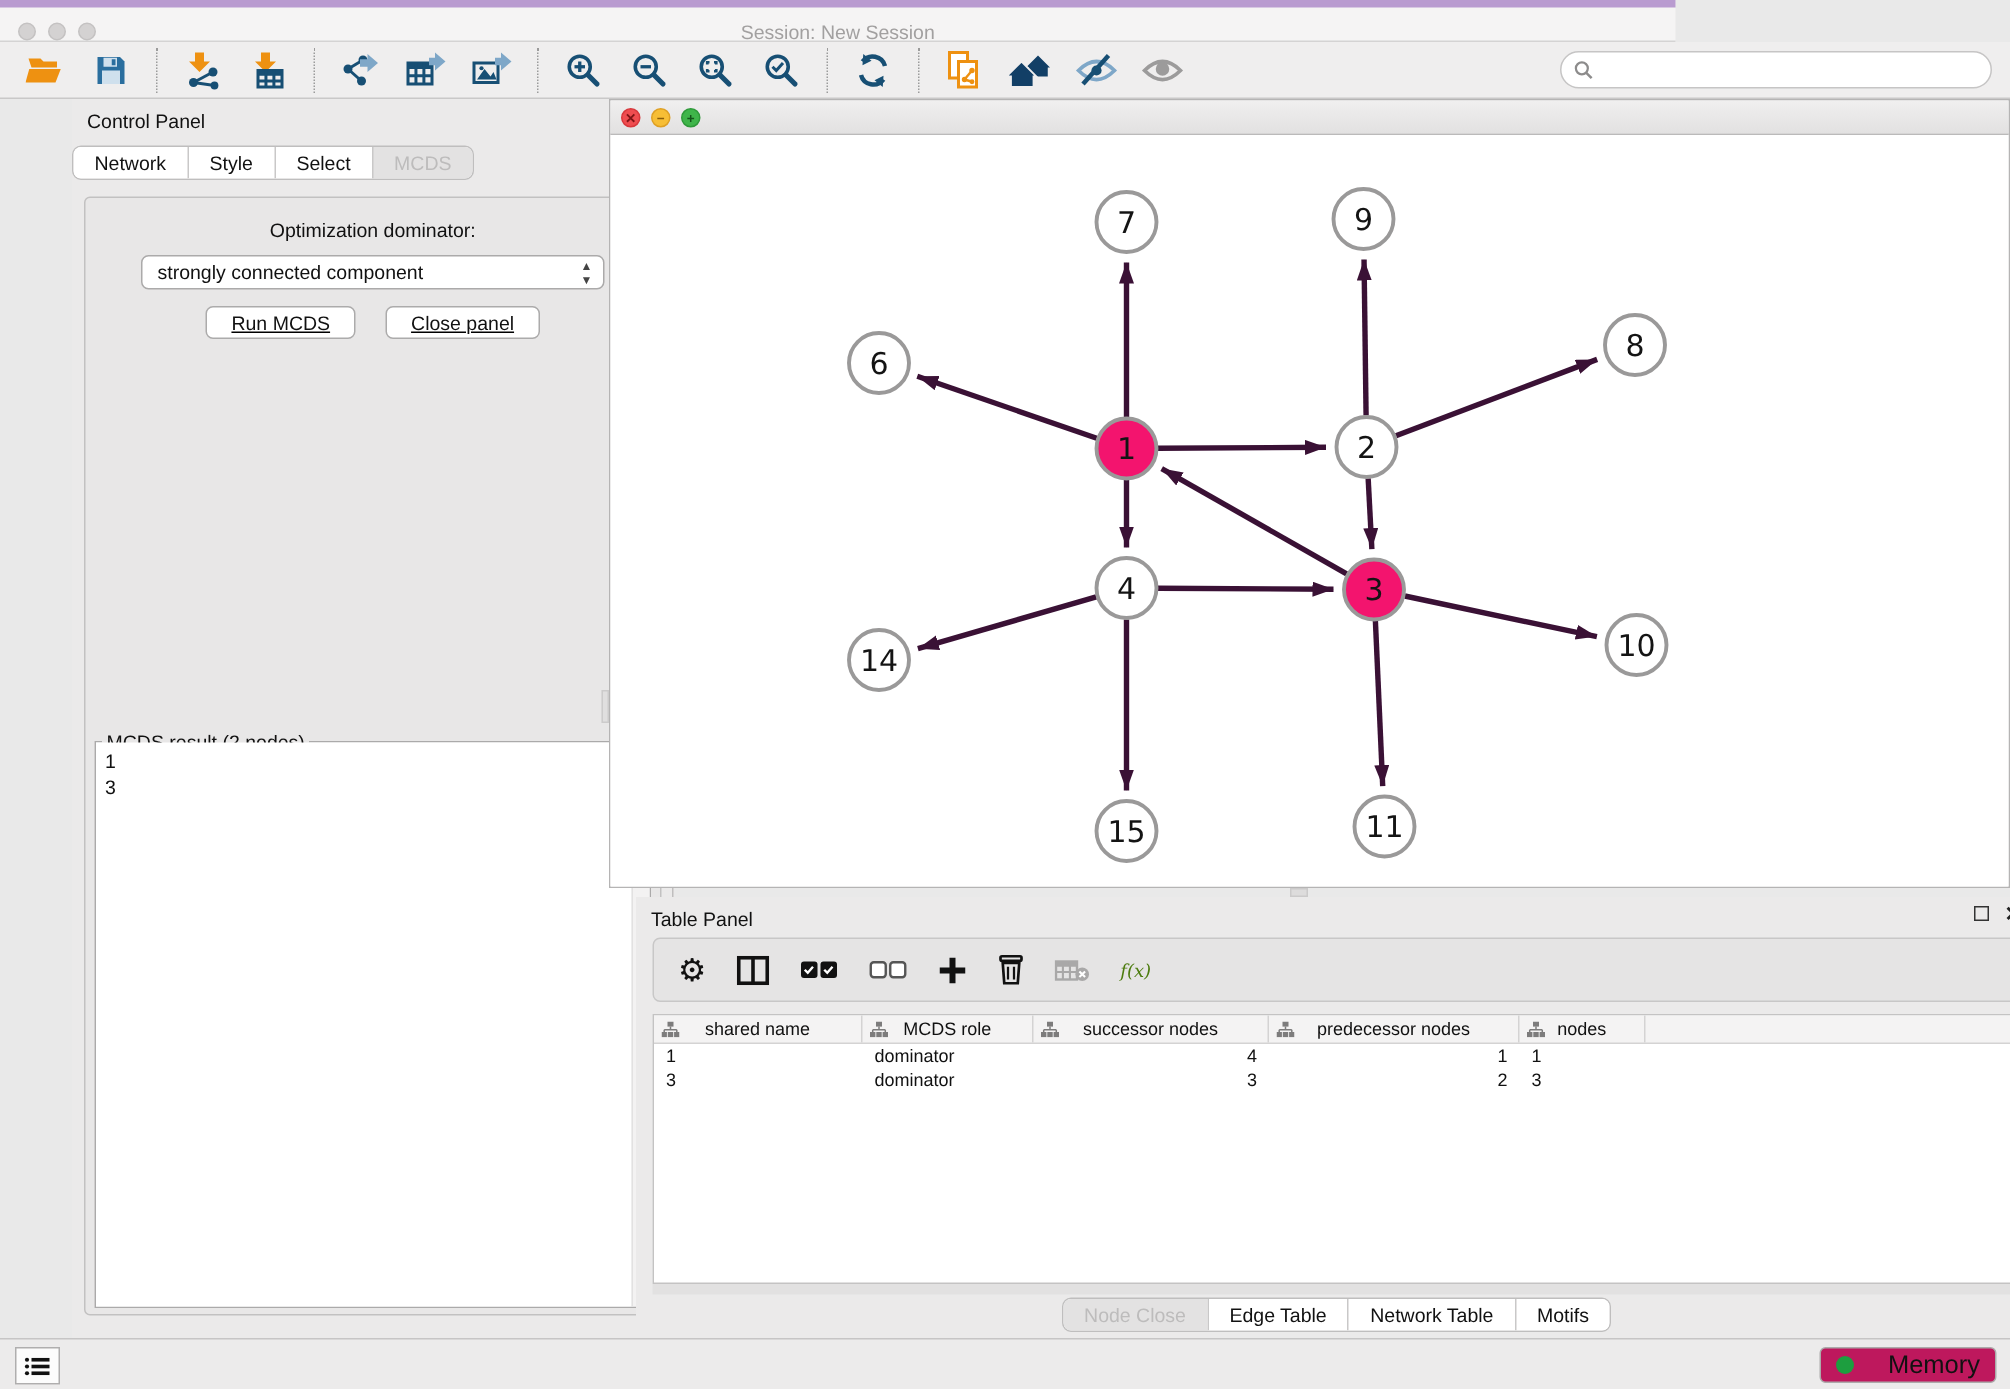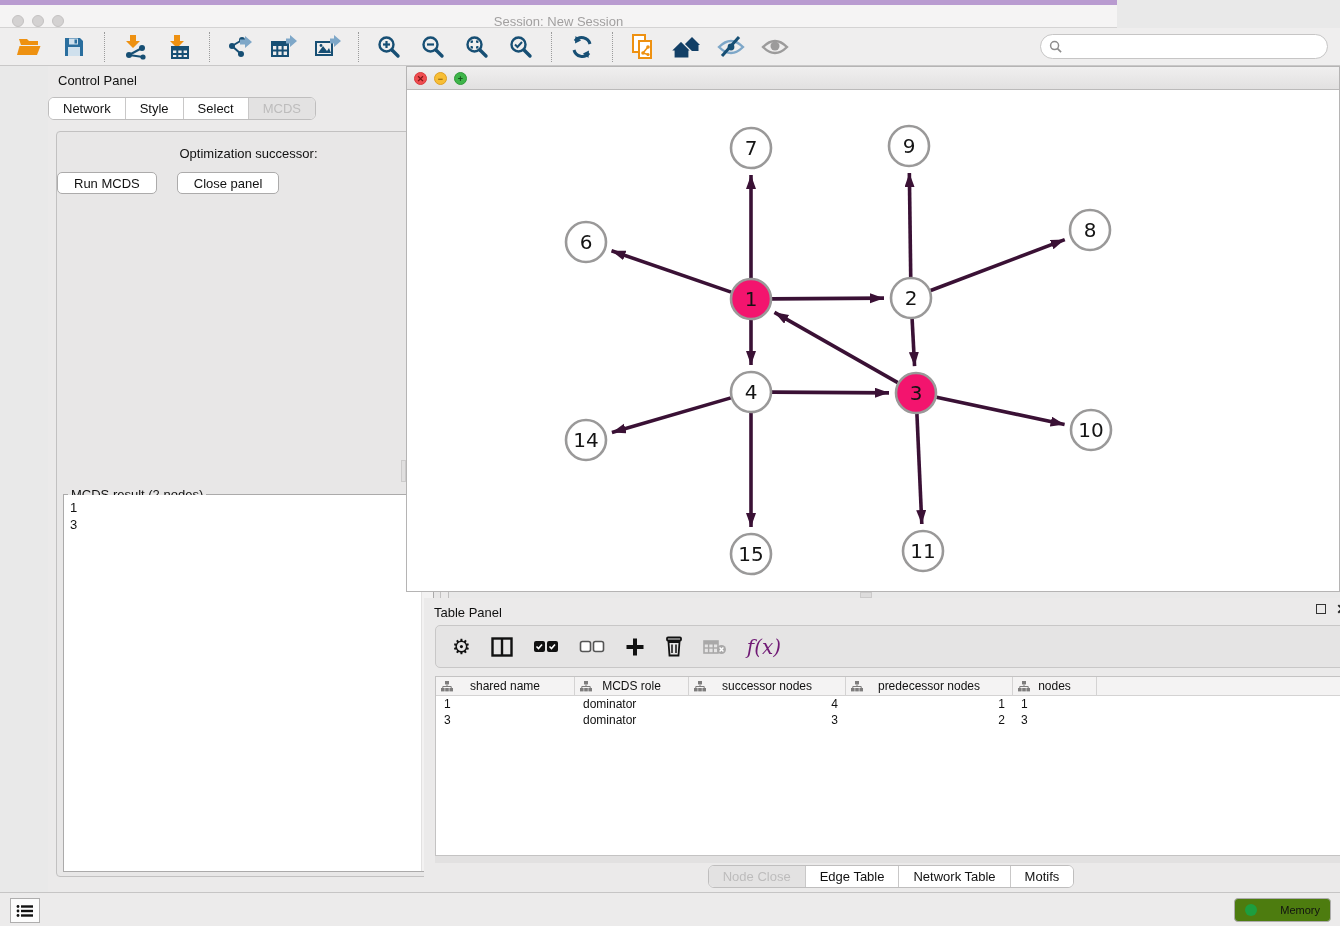--- a/index.html
+++ b/index.html
@@ -34,21 +34,21 @@
   .seg { display:flex; border:1px solid #BFBEBE; border-radius:6px; overflow:hidden; background:#FFF; }
   .seg .seg-tab { padding:3px 14px; font-size:13px; color:#111; background:#FFF; border-left:1px solid #C9C8C8; white-space:nowrap; }
   .seg .seg-tab:first-child { border-left:none; }
   .seg .seg-tab.sel { background:#E3E2E2; color:#BDBCBC; }
   .cp-content { position:absolute; left:8px; top:65px; width:385px; height:746px;
     border:1px solid #C2C1C1; border-radius:4px; background:#E8E7E7; }
   .opt-label { margin-top:14px; text-align:center; font-size:13px; color:#111; }
   .combo { position:relative; margin:9px auto 0 auto; width:309px; height:23px; background:#FFF;
     border:1px solid #ABAAAA; border-radius:5px; font-size:13px; color:#111; display:flex; align-items:center; padding:0 10px; }
   .combo .chevrons { position:absolute; right:7px; top:2px; font-size:8px; line-height:9px; color:#444; text-align:center; }
-  .btn-row { margin-top:11px; display:flex; gap:20px; }
+  .btn-row { margin-top:11px; display:flex; justify-content:center; gap:20px;text-decoration:underline; }
   .mac-btn { height:22px; padding:0 16px; background:#FFF; border:1px solid #ACABAB; border-radius:5px;
     font-size:13px; color:#111; display:flex; align-items:center; }
   .result-fieldset { position:absolute; left:6px; bottom:4px; width:371px; height:378px;
     border:1px solid #ABAAAA; background:#FFF; }
   .result-legend { position:absolute; left:4px; top:-8px; background:#E8E7E7; padding:0 3px; font-size:13px; color:#111; }
   .result-text { position:absolute; left:0; top:0; right:12px; bottom:0; background:#FFF; padding:4px 6px;
     font-size:13px; color:#111; white-space:pre; line-height:17px; overflow:hidden; }
   .result-scroll { position:absolute; right:0; top:0; width:12px; bottom:0; background:#F3F2F2; border-left:1px solid #E2E1E1; }
 
   
@@ -62,38 +62,38 @@
   .light.yellow { background:#F7BE35; border:1px solid #DFA023; color:#8A5D08; }
   .light.green { background:#3FB54A; border:1px solid #2E9A39; color:#14561B; }
   .net-canvas { position:absolute; left:0; top:23px; width:932px; height:501px; background:#FFF; }
 
   
   .table-panel { position:absolute; left:424px; top:598px; width:934px; height:294px; background:#EBEAEA; }
   .tp-toolbar { position:absolute; left:11px; top:27px; width:912px; height:43px; background:#E5E4E4;
     border:1px solid #C8C7C7; border-radius:5px; display:flex; align-items:center; gap:20px; padding:0 16px; }
   .tp-btn { display:flex; align-items:center; justify-content:center; height:28px; }
   .gear-glyph { font-size:21px; color:#111; font-family:"DejaVu Sans", sans-serif; line-height:22px; }
-  .fx-glyph { font-family:"DejaVu Serif", serif; font-style:italic; font-size:20px; color:#701a75; }
+  .fx-glyph { font-family:"DejaVu Serif", serif; font-style:italic; font-size:12px; color:#4d7c0f; }
   .tp-table { position:absolute; left:11px; top:78px; width:912px; height:180px; background:#FFF; border:1px solid #C4C3C3; }
   .tp-header { display:flex; height:19px; background:#F4F3F3; border-bottom:1px solid #D4D3D3; }
   .tp-hcell { position:relative; border-right:1px solid #D4D3D3; font-size:12px; color:#111;
     display:flex; align-items:center; justify-content:center;text-align:center; }
   .tp-hcell svg { position:absolute; left:5px; top:4px; }
   .tp-row { display:flex; height:16px; font-size:12px; color:#111; }
   .tp-cell { padding:1px 8px 0 8px; white-space:nowrap; overflow:hidden; }
   .tp-scrollstrip { position:absolute; left:11px; top:258px; width:912px; height:7px; background:#E2E1E1; }
   .tp-tabs { position:absolute; left:0; top:267px; width:100%; display:flex; justify-content:center; }
 
   
   .statusbar { position:absolute; left:0; top:892px; width:1340px; height:34px;
     background:#ECEBEB; border-top:1px solid #C6C5C5; }
   .list-btn { position:absolute; left:10px; top:5px; width:30px; height:25px; background:#FCFCFC;
     border:1px solid #AFAEAE; display:flex; align-items:center; justify-content:center; }
-  .memory-btn { position:absolute; right:9px; top:5px; height:24px; padding:0 10px; background:#4d7c0f;
-    border:1px solid #ACABAB; border-radius:4px; display:flex; align-items:center; gap:23px; font-size:11px; color:#111; }
+  .memory-btn { position:absolute; right:9px; top:5px; height:24px; padding:0 10px; background:#be185d;
+    border:1px solid #ACABAB; border-radius:4px; display:flex; align-items:center; gap:23px; font-size:17px; color:#111; }
   .mem-dot { width:12px; height:12px; border-radius:50%; background:#1D9E3F; }
 
   
   .vsplit-handle { position:absolute; left:401px; top:460px; width:5px; height:22px; background:#E0DFDF; border:1px solid #CCCBCB; }
   .hsplit-handle { position:absolute; left:860px; top:592px; width:12px; height:6px; background:#DDDCDC; border:1px solid #CBCACA; }
 </style>
 </head>
 <body>
 
 <div class="app-titlebar">
@@ -271,21 +271,25 @@
   </div>
   <div class="cp-tabs">
     <div class="seg">
       <div class="seg-tab">Network</div>
       <div class="seg-tab">Style</div>
       <div class="seg-tab">Select</div>
       <div class="seg-tab sel">MCDS</div>
     </div>
   </div>
   <div class="cp-content">
-    <div class="opt-label">Optimization successor:</div>
+    <div class="opt-label">Optimization dominator:</div>
+    <div class="combo">
+      <span>strongly connected component</span>
+      <span class="chevrons">▲<br>▼</span>
+    </div>
     <div class="btn-row">
       <div class="mac-btn">Run MCDS</div>
       <div class="mac-btn">Close panel</div>
     </div>
     <div class="result-fieldset">
       <div class="result-legend">MCDS result (2 nodes)</div>
       <div class="result-text" id="result-text">1
 3</div>
       <div class="result-scroll"></div>
     </div>

